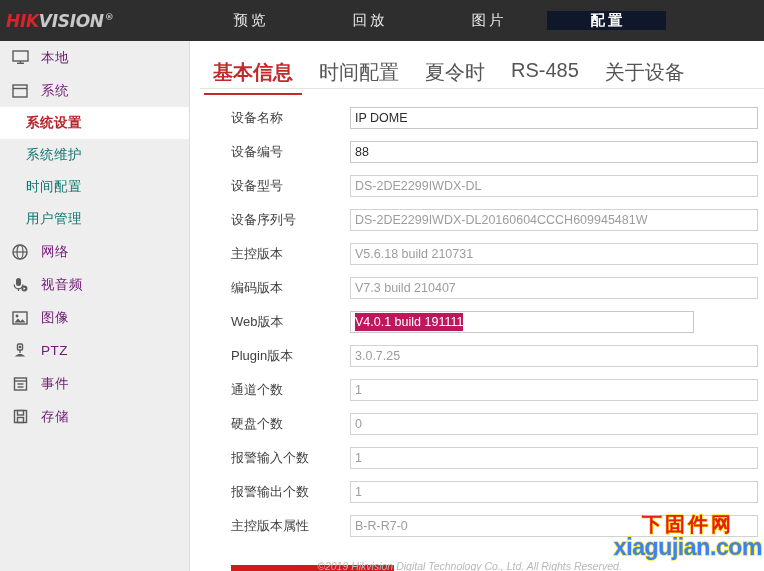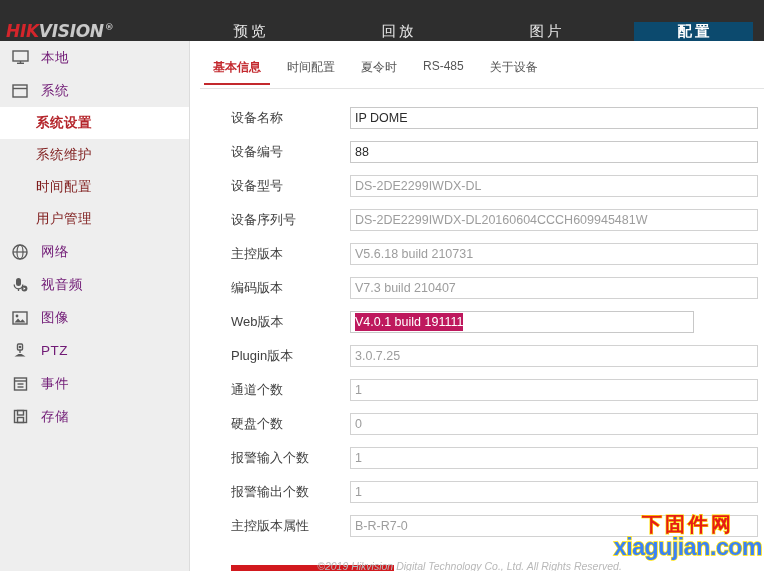--- a/index.html
+++ b/index.html
@@ -8,90 +8,90 @@
     font-family: "Liberation Sans", "DejaVu Sans", sans-serif;
     background: #ffffff;
     overflow: hidden;
   }
   #app { position: relative; width: 764px; height: 571px; }
 
   
   .header {
     height: 41px; width: 764px;
     background: #2e2e2e;
-    display: flex; align-items: flex-end;
+    display: flex; align-items: center;
   }
   .logo-wrap {
     width: 190px; display: flex; align-items: center;
     padding-left: 6px;
   }
   .logo {
     font-family: "DejaVu Sans", sans-serif;
     font-style: italic; font-weight: bold;
     font-size: 17px; letter-spacing: -0.3px;
     white-space: nowrap;
   }
   .logo .hik { color: #d4252b; }
   .logo .vis { color: #c9c9c9; }
   .logo .reg {
     color: #c9c9c9; font-size: 9px; font-style: normal;
     vertical-align: top; position: relative; top: 1px; left: 1px;
   }
-  .navtabs { display: flex; align-items: stretch; gap: 29px; }
+  .navtabs { display: flex; align-items: stretch; }
   .navtab {
     width: 119px;
     display: flex; align-items: center; justify-content: center;
     color: #e8e8e8; font-size: 14.5px;
     letter-spacing: 3px; text-indent: 3px;
     cursor: pointer; user-select: none;
   }
-  .navtab.active { background: #0c4a6e; color: #ffffff; font-weight: bold; }
+  .navtab.active { background: #0f172a; color: #ffffff; font-weight: bold; }
 
   
   .sidebar {
     position: absolute; left: 0; top: 41px;
     width: 190px; height: 530px;
     background: #eeeeee;
     border-right: 1px solid #dcdcdc;
   }
   .side-item {
     height: 33px; display: flex; align-items: center;
     padding-left: 9px; cursor: pointer; user-select: none;
   }
   .side-item .ico {
     width: 22px; height: 20px; flex: 0 0 22px;
     display: flex; align-items: center; justify-content: center;
     margin-right: 10px; color: #5a5a5a;
   }
   .side-item .lbl {
     font-size: 13.5px; color: #701a75; letter-spacing: 0.5px;
   }
-  .side-item.sub { padding-left: 36px; height: 32px; }
-  .side-item.sub .lbl { color: #7f1d1d; }
+  .side-item.sub { padding-left: 26px; height: 32px; }
+  .side-item.sub .lbl { color: #0f766e; }
   .side-item.sub.active { background: #ffffff; }
   .side-item.sub.active .lbl { color: #b5262c; font-weight: bold; }
 
   
   .content {
     position: absolute; left: 191px; top: 41px;
     width: 573px; height: 530px; background: #ffffff;
   }
   .tabbar {
     position: relative;
     height: 34px; margin: 14px 0 0 9px;
     display: flex; align-items: flex-start;
   }
   .tabbar::after {
     content: ""; position: absolute; left: 0; bottom: 0;
     width: 564px; height: 1px; background: #e3e3e3;
   }
   .ctab {
     position: relative;
     padding: 4px 13px 9px 13px;
-    font-size: 12px; color: #555555;
+    font-size: 20px; color: #555555;
     cursor: pointer; user-select: none; white-space: nowrap;
   }
   .ctab.active { color: #c3282d; font-weight: bold; }
   .ctab.active::after {
     content: ""; position: absolute; left: 4px; right: 4px; bottom: 0;
     height: 2px; background: #c3282d;
   }
 
   .form { margin-top: 14px; }
   .frow {

